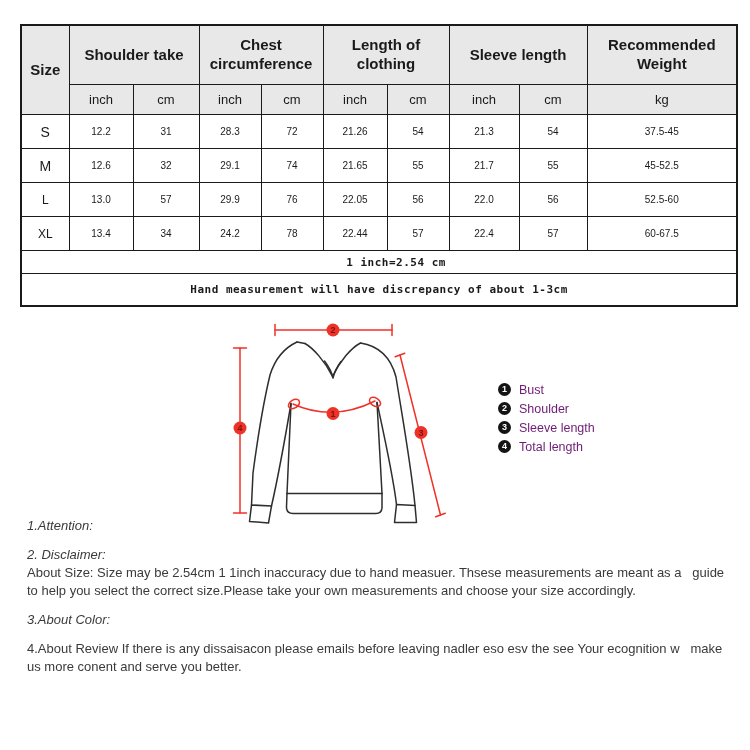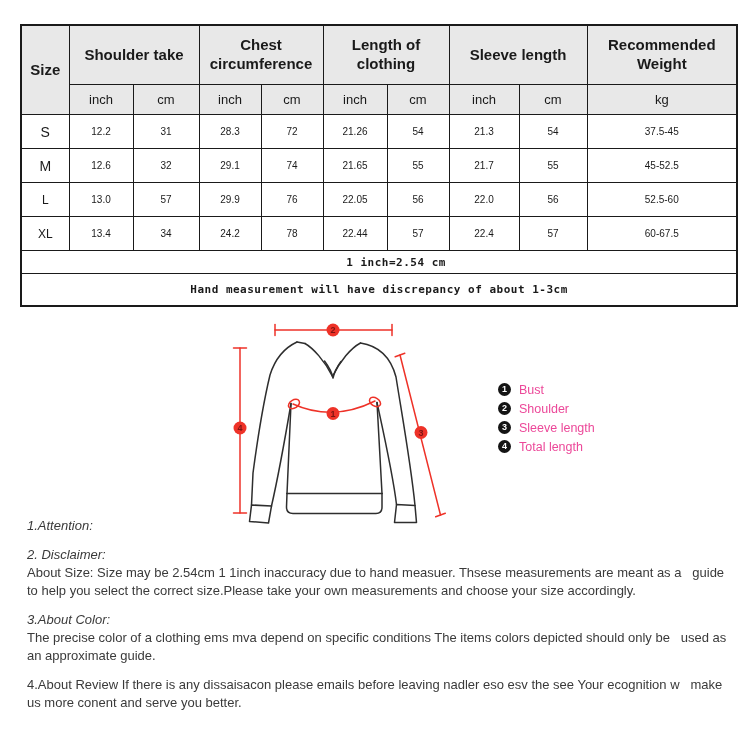--- a/index.html
+++ b/index.html
@@ -36,21 +36,21 @@
   .diagram-svg { position:absolute; left:230px; top:315px; }
 
   
   .legend { position:absolute; left:498px; top:380px; }
   .legend-item { display:flex; align-items:center; height:19px; }
   .legend-dot {
     width:13px; height:13px; border-radius:50%; background:#141414; color:#fff;
     font-size:9px; font-weight:bold; display:flex; align-items:center; justify-content:center;
     flex:0 0 13px; line-height:13px;
   }
-  .legend-label { margin-left:8px; font-size:12.5px; color:#ec4899; }
+  .legend-label { margin-left:8px; font-size:12.5px; color:#701a75; }
 
   
   .notes {
     position:absolute; left:27px; top:517px; width:706px;
     font-size:13px; line-height:18px; color:#3a3a3a;
   }
   .note { margin:0 0 11px 0; }
   .note-heading { white-space:pre-wrap;font-style:italic; }
   .note-body { white-space:pre-wrap; }
 </style>
@@ -216,20 +216,19 @@
   <div class="notes">
     <div class="note">
       <div class="note-heading">1.Attention:</div>
     </div>
     <div class="note">
       <div class="note-heading">2. Disclaimer:</div>
       <div class="note-body">About Size: Size may be 2.54cm 1 1inch inaccuracy due to hand measuer. Thsese measurements are meant as a   guide to help you select the correct size.Please take your own measurements and choose your size accordingly.</div>
     </div>
     <div class="note">
       <div class="note-heading">3.About Color:</div>
-      <div class="note-body">The precise color of a clothing ems mva depend on specific conditions The items colors depicted should only be   used as an approximate guide.</div>
     </div>
     <div class="note">
       <div class="note-body">4.About Review If there is any dissaisacon please emails before leaving nadler eso esv the see Your ecognition w   make us more conent and serve you better.</div>
     </div>
   </div>
 
 </div>
 
 </body></html>

